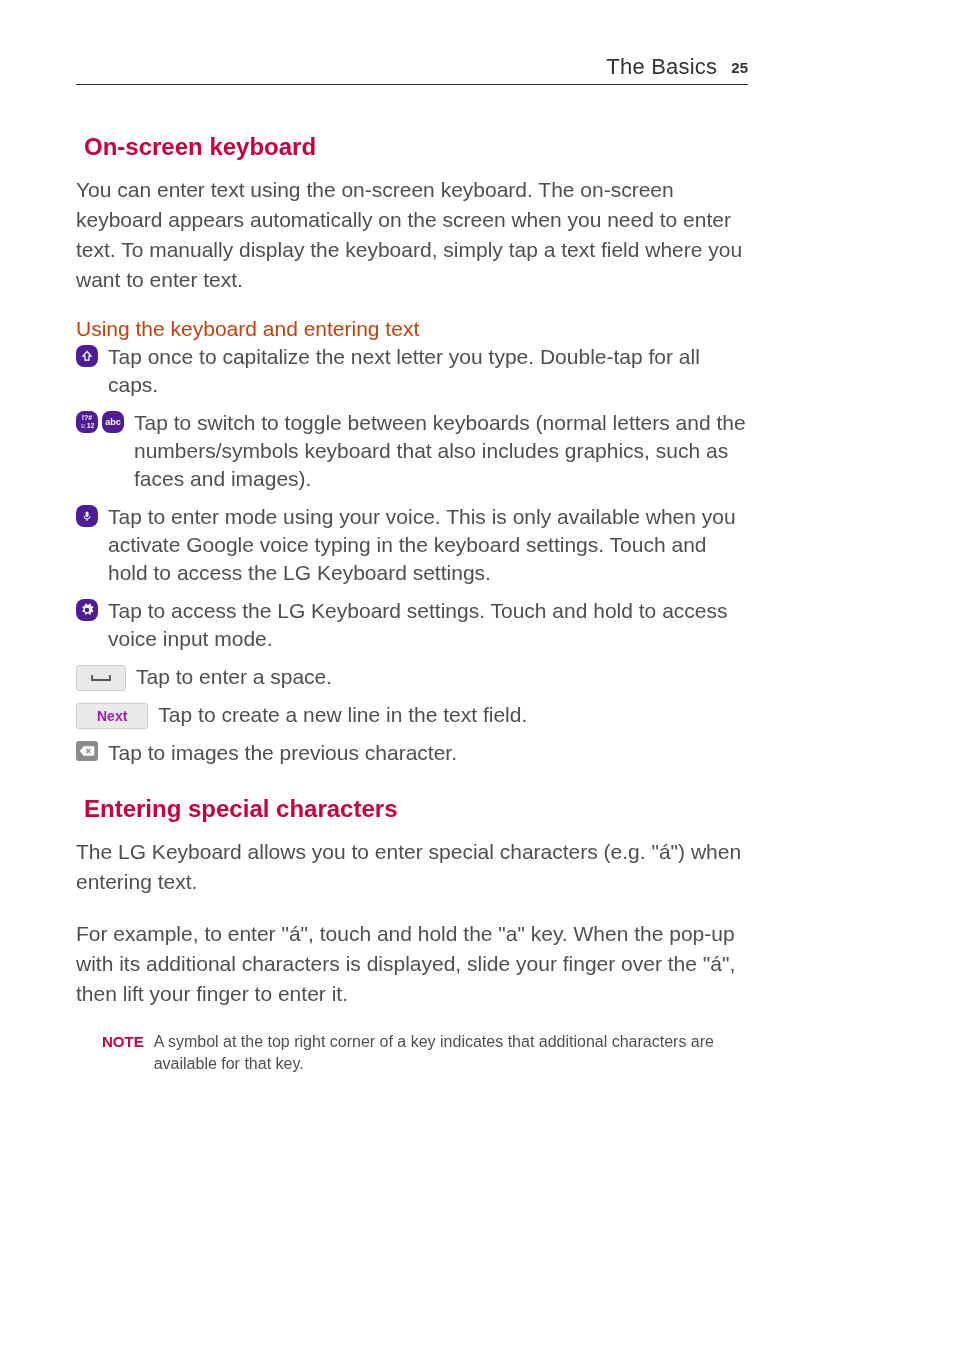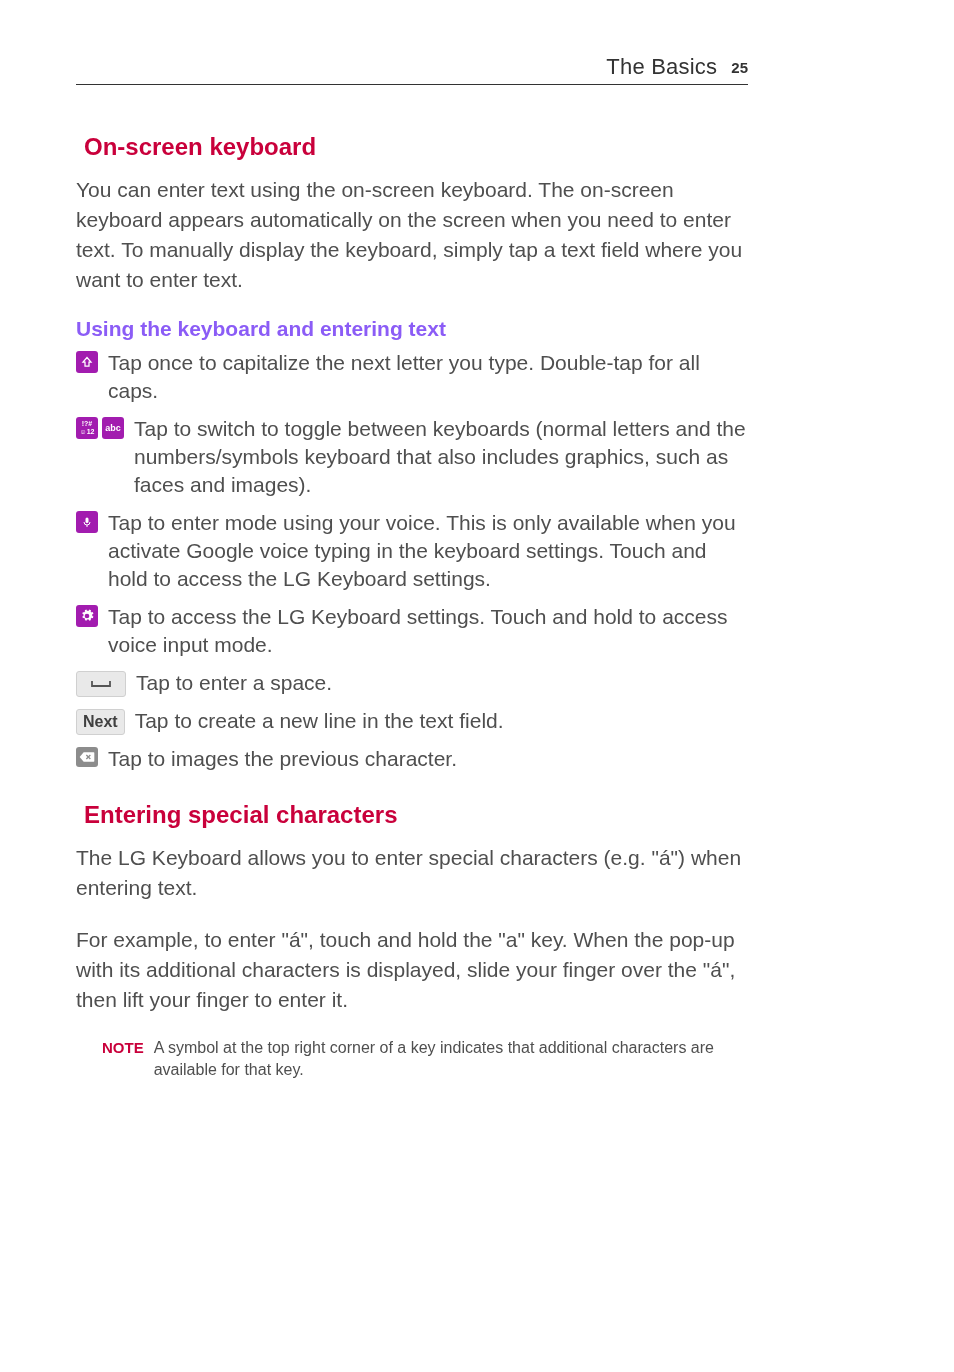--- a/index.html
+++ b/index.html
@@ -42,24 +42,24 @@
     margin: 0 0 14px 8px;
   }
   p.body {
     font-size: 21px;
     line-height: 30px;
     margin: 0 0 22px 0;
     color: #4f4f4f;
     font-weight: 300;
   }
   h3.sub {
-    color: #8b5cf6;
+    color: #c2410c;
     font-size: 21px;
-    font-weight: 700;
-    margin: 0 0 8px 0;
+    font-weight: 400;
+    margin: 0 0 2px 0;
   }
   .item-row {
     display: flex;
     align-items: flex-start;
     margin-bottom: 10px;
     font-size: 21px;
     line-height: 28px;
     font-weight: 300;
     color: #4f4f4f;
   }
@@ -71,23 +71,23 @@
     padding-top: 2px;
   }
   .item-row .txt {
     flex: 1 1 auto;
   }
   
   .key {
     display: inline-flex;
     align-items: center;
     justify-content: center;
-    background: #a21caf;
+    background: #4c1d95;
     color: #fff;
-    border-radius: 3px;
+    border-radius: 8px;
     min-width: 22px;
     height: 22px;
     font-size: 11px;
     font-weight: 600;
     padding: 0 3px;
     box-sizing: border-box;
     line-height: 1;
   }
   .key-wide {
     display: inline-flex;
@@ -99,24 +99,24 @@
     border-radius: 3px;
     width: 48px;
     height: 24px;
   }
   .key-next {
     display: inline-flex;
     align-items: center;
     justify-content: center;
     background: #e9e9e9;
     border: 1px solid #d0d0d0;
-    color: #404040;
+    color: #a21caf;
     border-radius: 3px;
-    padding: 2px 6px;
-    font-size: 16px;
+    padding: 2px 20px;
+    font-size: 14px;
     font-weight: 600;
     height: 20px;
   }
   .key-del {
     display: inline-flex;
     align-items: center;
     justify-content: center;
     background: #8c8c8c;
     border-radius: 3px;
     width: 22px;

